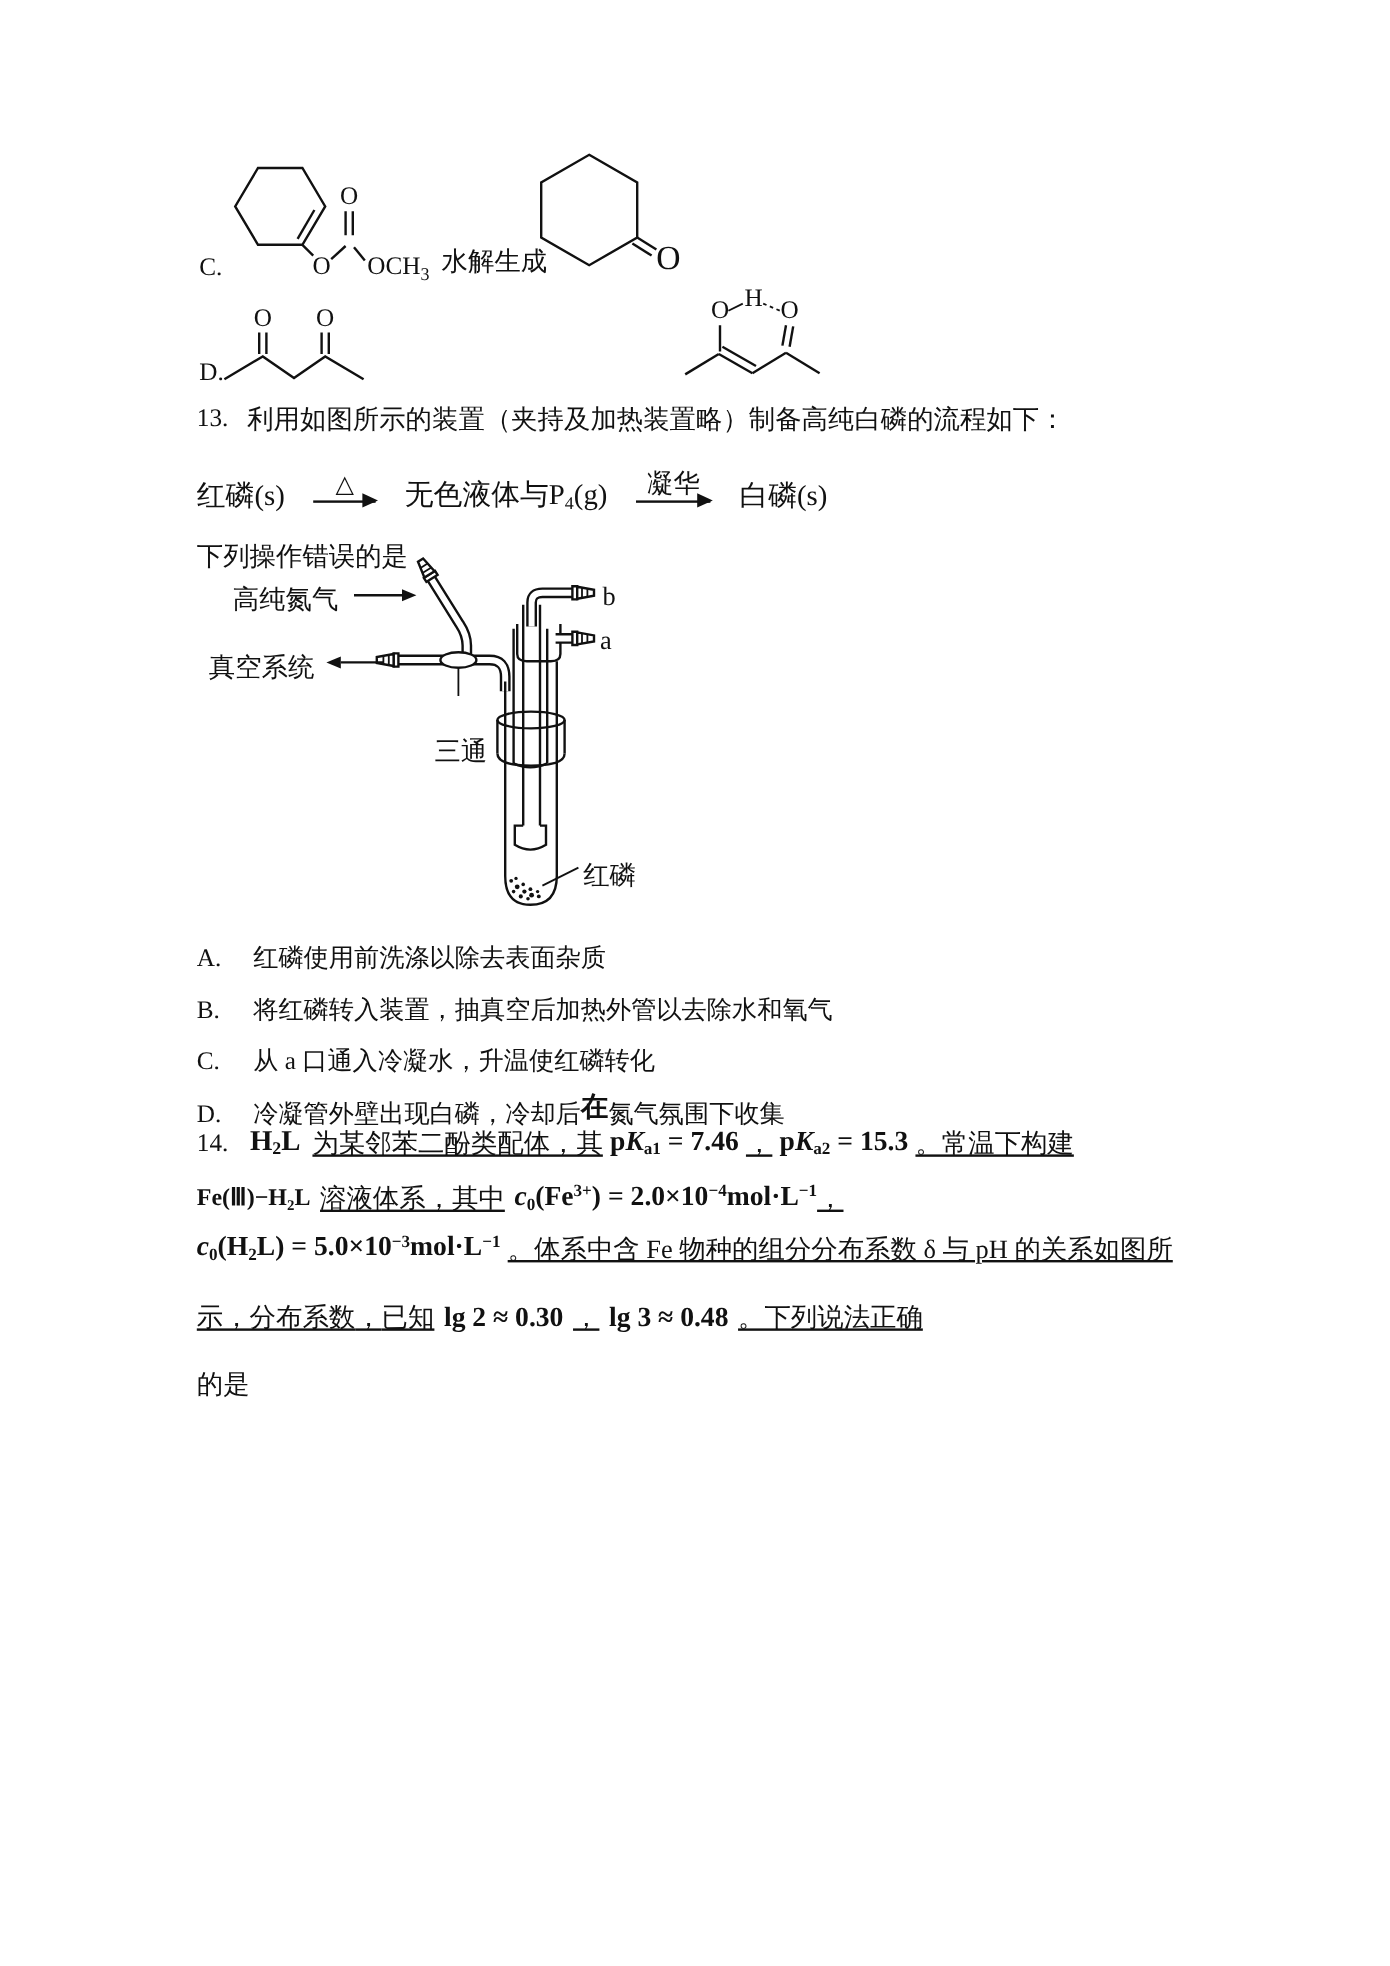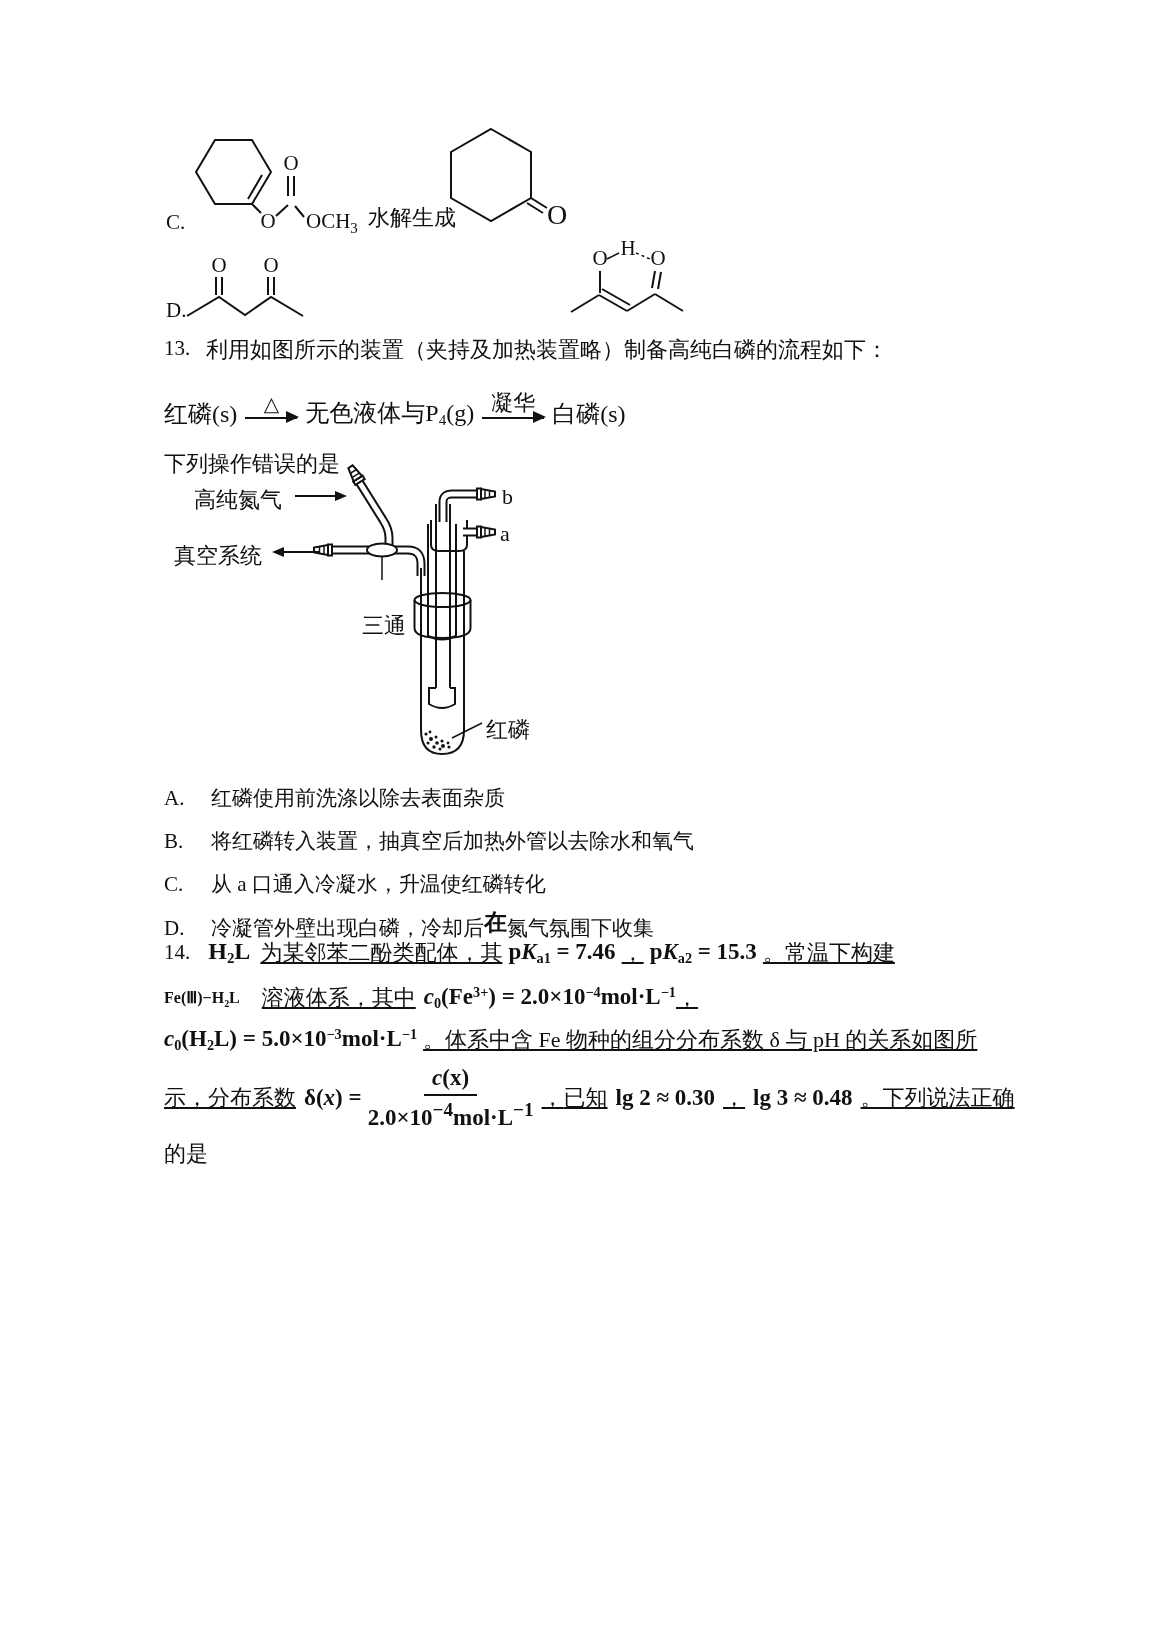--- a/index.html
+++ b/index.html
@@ -20,21 +20,21 @@
   .fml sub, .fml sup { font-size:0.62em; }
   .fml sub { vertical-align:-4px; }
   .fml sup { vertical-align:7px; }
   .it { font-style:italic; }
   .frac { display:inline-flex; flex-direction:column; align-items:center;
           font-family:"Liberation Serif","DejaVu Serif",serif; font-weight:bold; font-size:23px; }
   .frac .num { padding:0 8px 3px; border-bottom:2px solid #111; }
   .frac .den { padding-top:3px; }
   .fracline { display:inline-flex; align-items:center; gap:6px; }
   
-  .flowrow { position:absolute; display:flex; align-items:flex-end; gap:8px; font-size:24px; }
+  .flowrow { position:absolute; display:flex; align-items:flex-end; gap:24px; font-size:24px; }
   .flow-txt { line-height:1.2; }
   .flow-sub { font-size:15px; vertical-align:-4px; }
   .arrowblock { display:flex; flex-direction:column; align-items:center; }
   .arrowblock .alabel { font-size:20px; line-height:1; margin-bottom:3px; }
   .rxn-arrow { position:relative; height:2px; background:#111; margin-bottom:10px; }
   .rxn-arrow::after { content:""; position:absolute; right:-2px; top:-6px;
     border-left:13px solid #111; border-top:6px solid transparent; border-bottom:6px solid transparent; }
   .q14row { position:absolute; left:164px; display:flex; align-items:center; white-space:nowrap; }
   .q14row .cn { font-size:22px;text-decoration:underline; }
   svg text { font-family:"Liberation Serif","DejaVu Serif",serif; fill:#111; }
@@ -240,40 +240,33 @@
     <span class="lbl" style="margin-right:18px">14.</span>
     <span class="fml" style="font-size:24px; margin-right:10px"><span>H</span><sub>2</sub><span>L</span></span>
     <span class="cn">为某邻苯二酚类配体，其</span>
     <span class="fml" style="margin:0 6px"><span>p</span><span class="it">K</span><sub>a1</sub> <span>= 7.46</span></span>
     <span class="cn">，</span>
     <span class="fml" style="margin:0 6px"><span>p</span><span class="it">K</span><sub>a2</sub> <span>= 15.3</span></span>
     <span class="cn">。常温下构建</span>
   </div>
 
   <div class="q14row" style="top:984px">
-    <span class="fml" style="font-size:16px; margin-right:22px"><span>Fe(Ⅲ)−H</span><sub>2</sub><span>L</span></span>
+    <span class="fml" style="font-size:20px; margin-right:8px"><span>Fe(Ⅲ)−H</span><sub>2</sub><span>L</span></span>
     <span class="cn">溶液体系，其中</span>
     <span class="fml" style="margin-left:8px"><span class="it">c</span><sub>0</sub><span>(Fe</span><sup>3+</sup><span>) = 2.0×10</span><sup>−4</sup><span>mol·L</span><sup>−1</sup></span>
     <span class="cn">，</span>
   </div>
 
   <div class="q14row" style="top:1026px">
     <span class="fml" style="margin-right:6px"><span class="it">c</span><sub>0</sub><span>(H</span><sub>2</sub><span>L) = 5.0×10</span><sup>−3</sup><span>mol·L</span><sup>−1</sup></span>
     <span class="cn">。体系中含 Fe 物种的组分分布系数 δ 与 pH 的关系如图所</span>
   </div>
 
   <div class="q14row" style="top:1062px; height:72px">
     <span class="cn">示，分布系数</span>
-    <span class="fracline" style="margin:0 8px">
-      <span class="fml"><span>δ(</span><span class="it">x</span><span>) =</span></span>
-      <span class="frac">
-        <span class="num"><span class="it">c</span><span>(x)</span></span>
-        <span class="den"><span>2.0×10</span><sup>−4</sup><span>mol·L</span><sup>−1</sup></span>
-      </span>
-    </span>
     <span class="cn">，</span>
     <span class="cn">已知</span>
     <span class="fml" style="margin:0 8px">lg 2 ≈ 0.30</span>
     <span class="cn">，</span>
     <span class="fml" style="margin:0 8px">lg 3 ≈ 0.48</span>
     <span class="cn">。下列说法正确</span>
   </div>
 
   <span class="abs cn" style="left:164px; top:1140px">的是</span>
 

